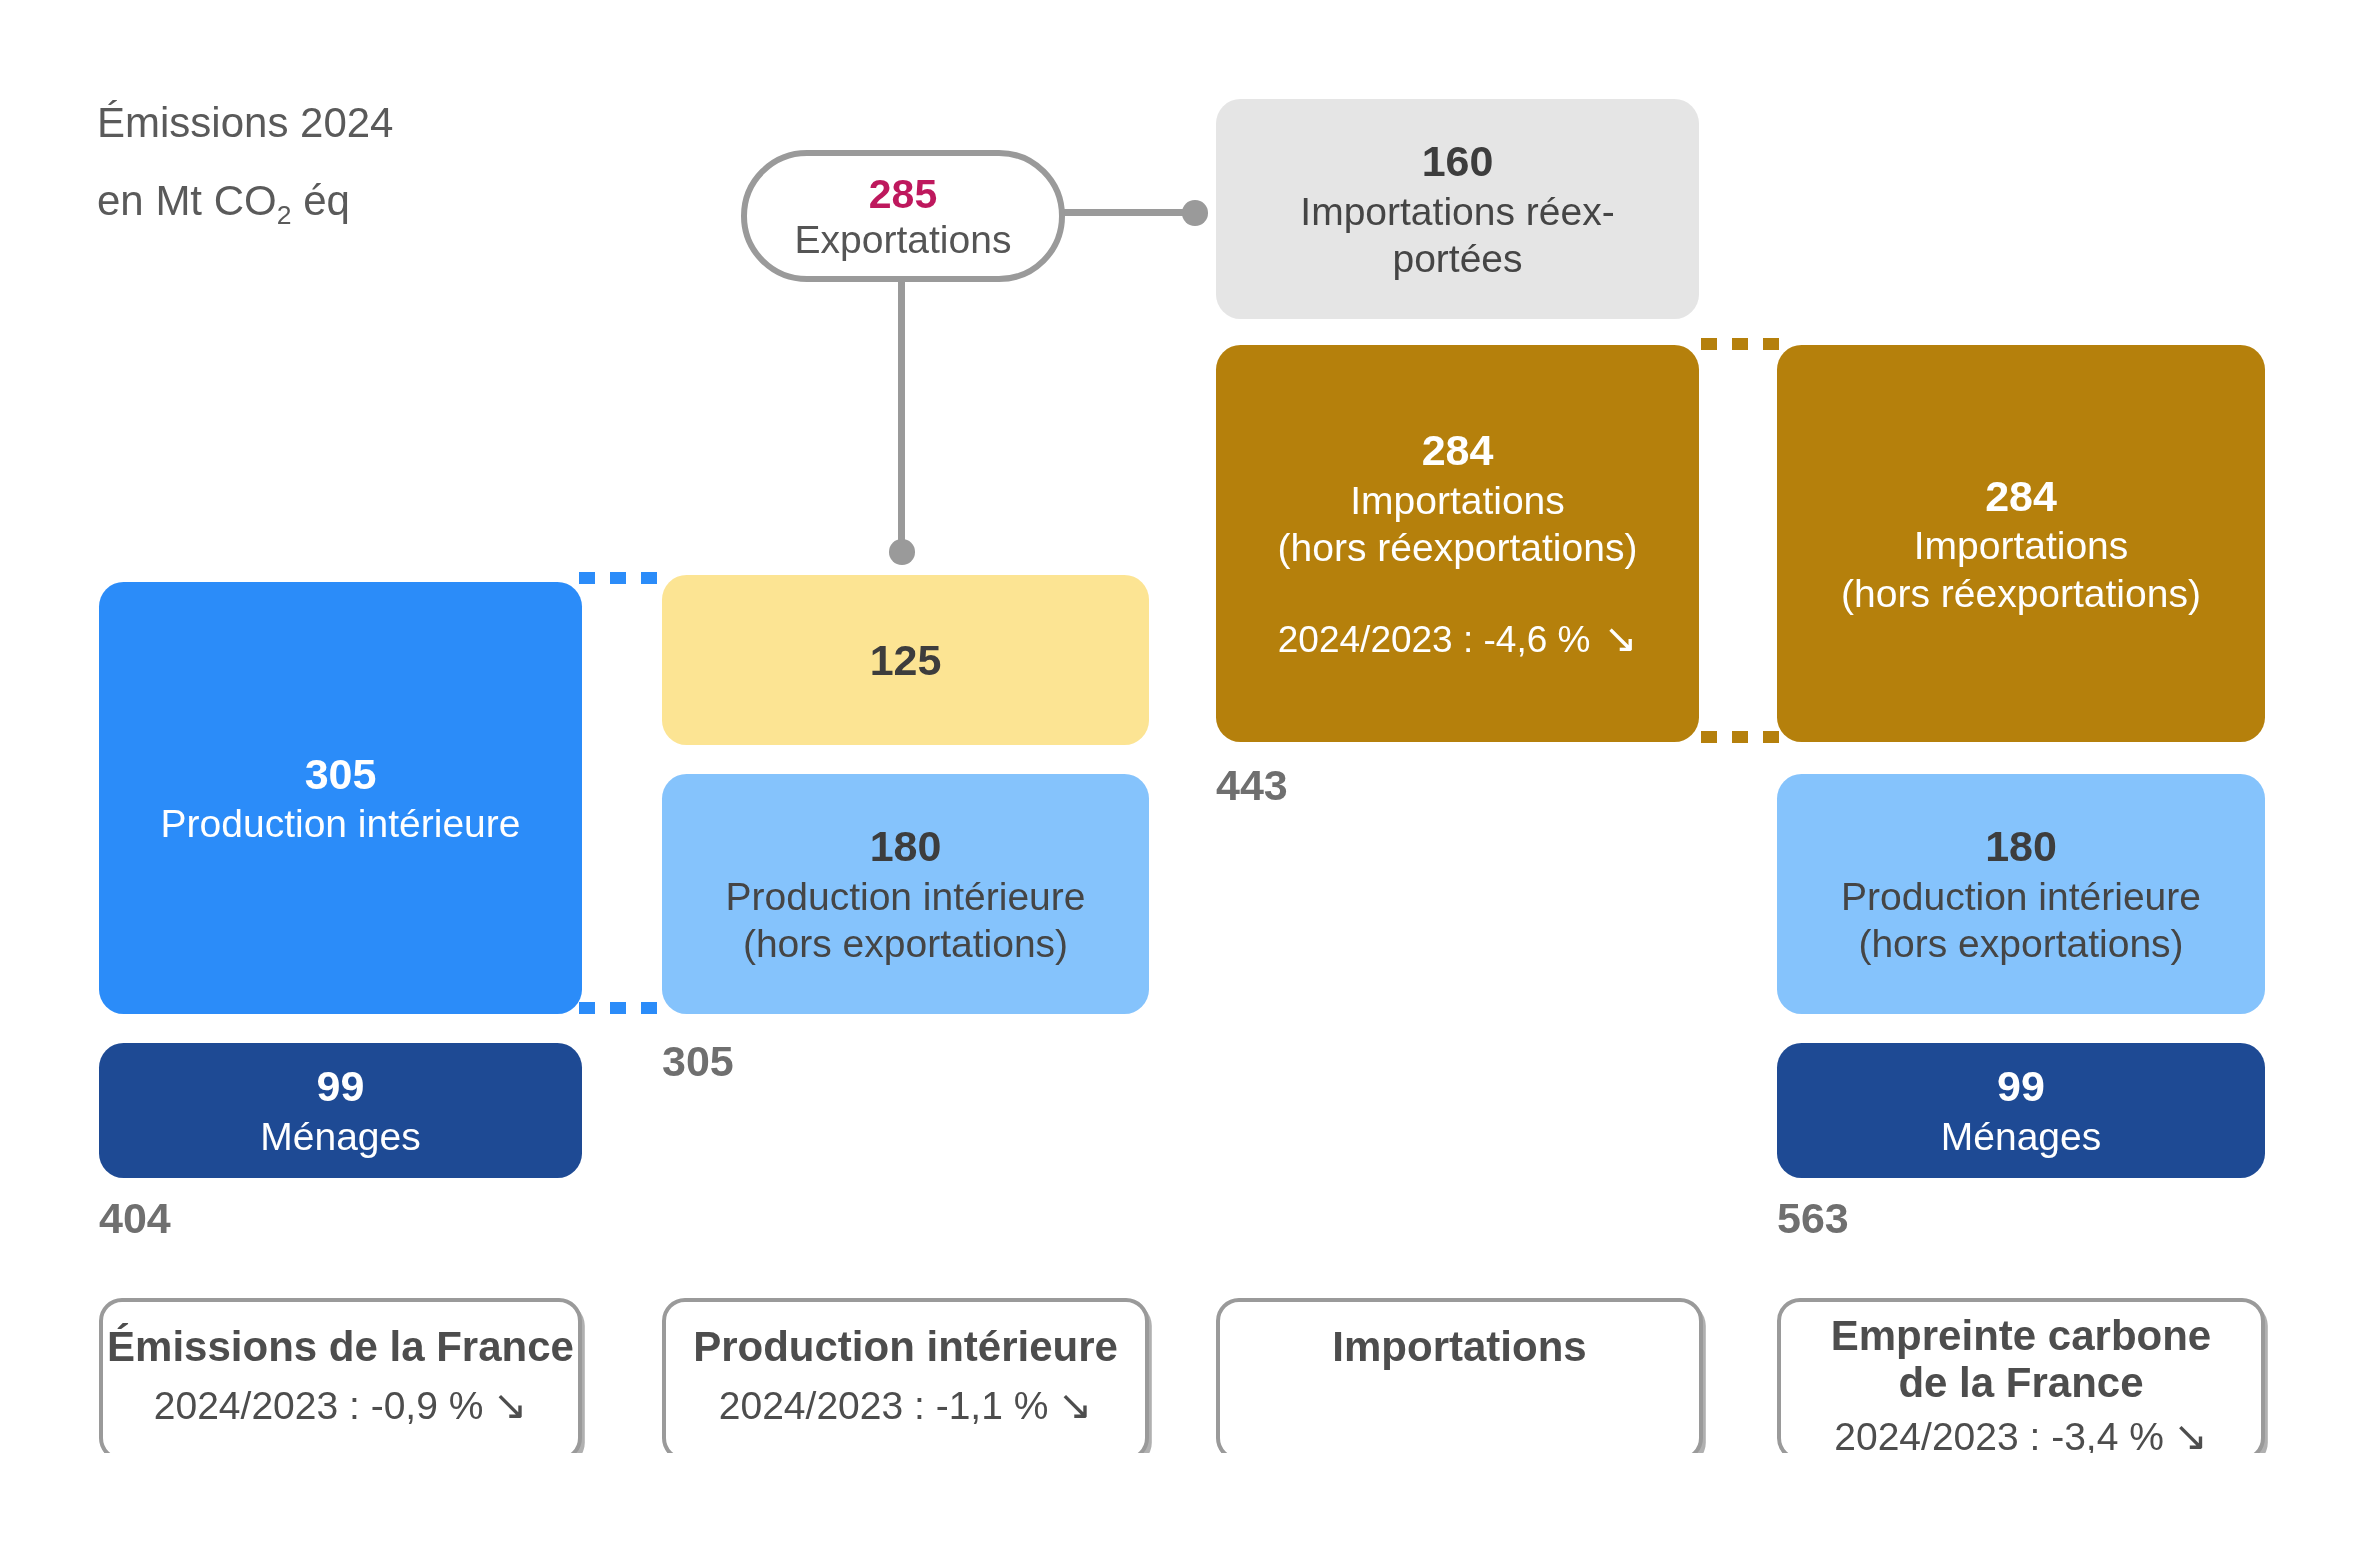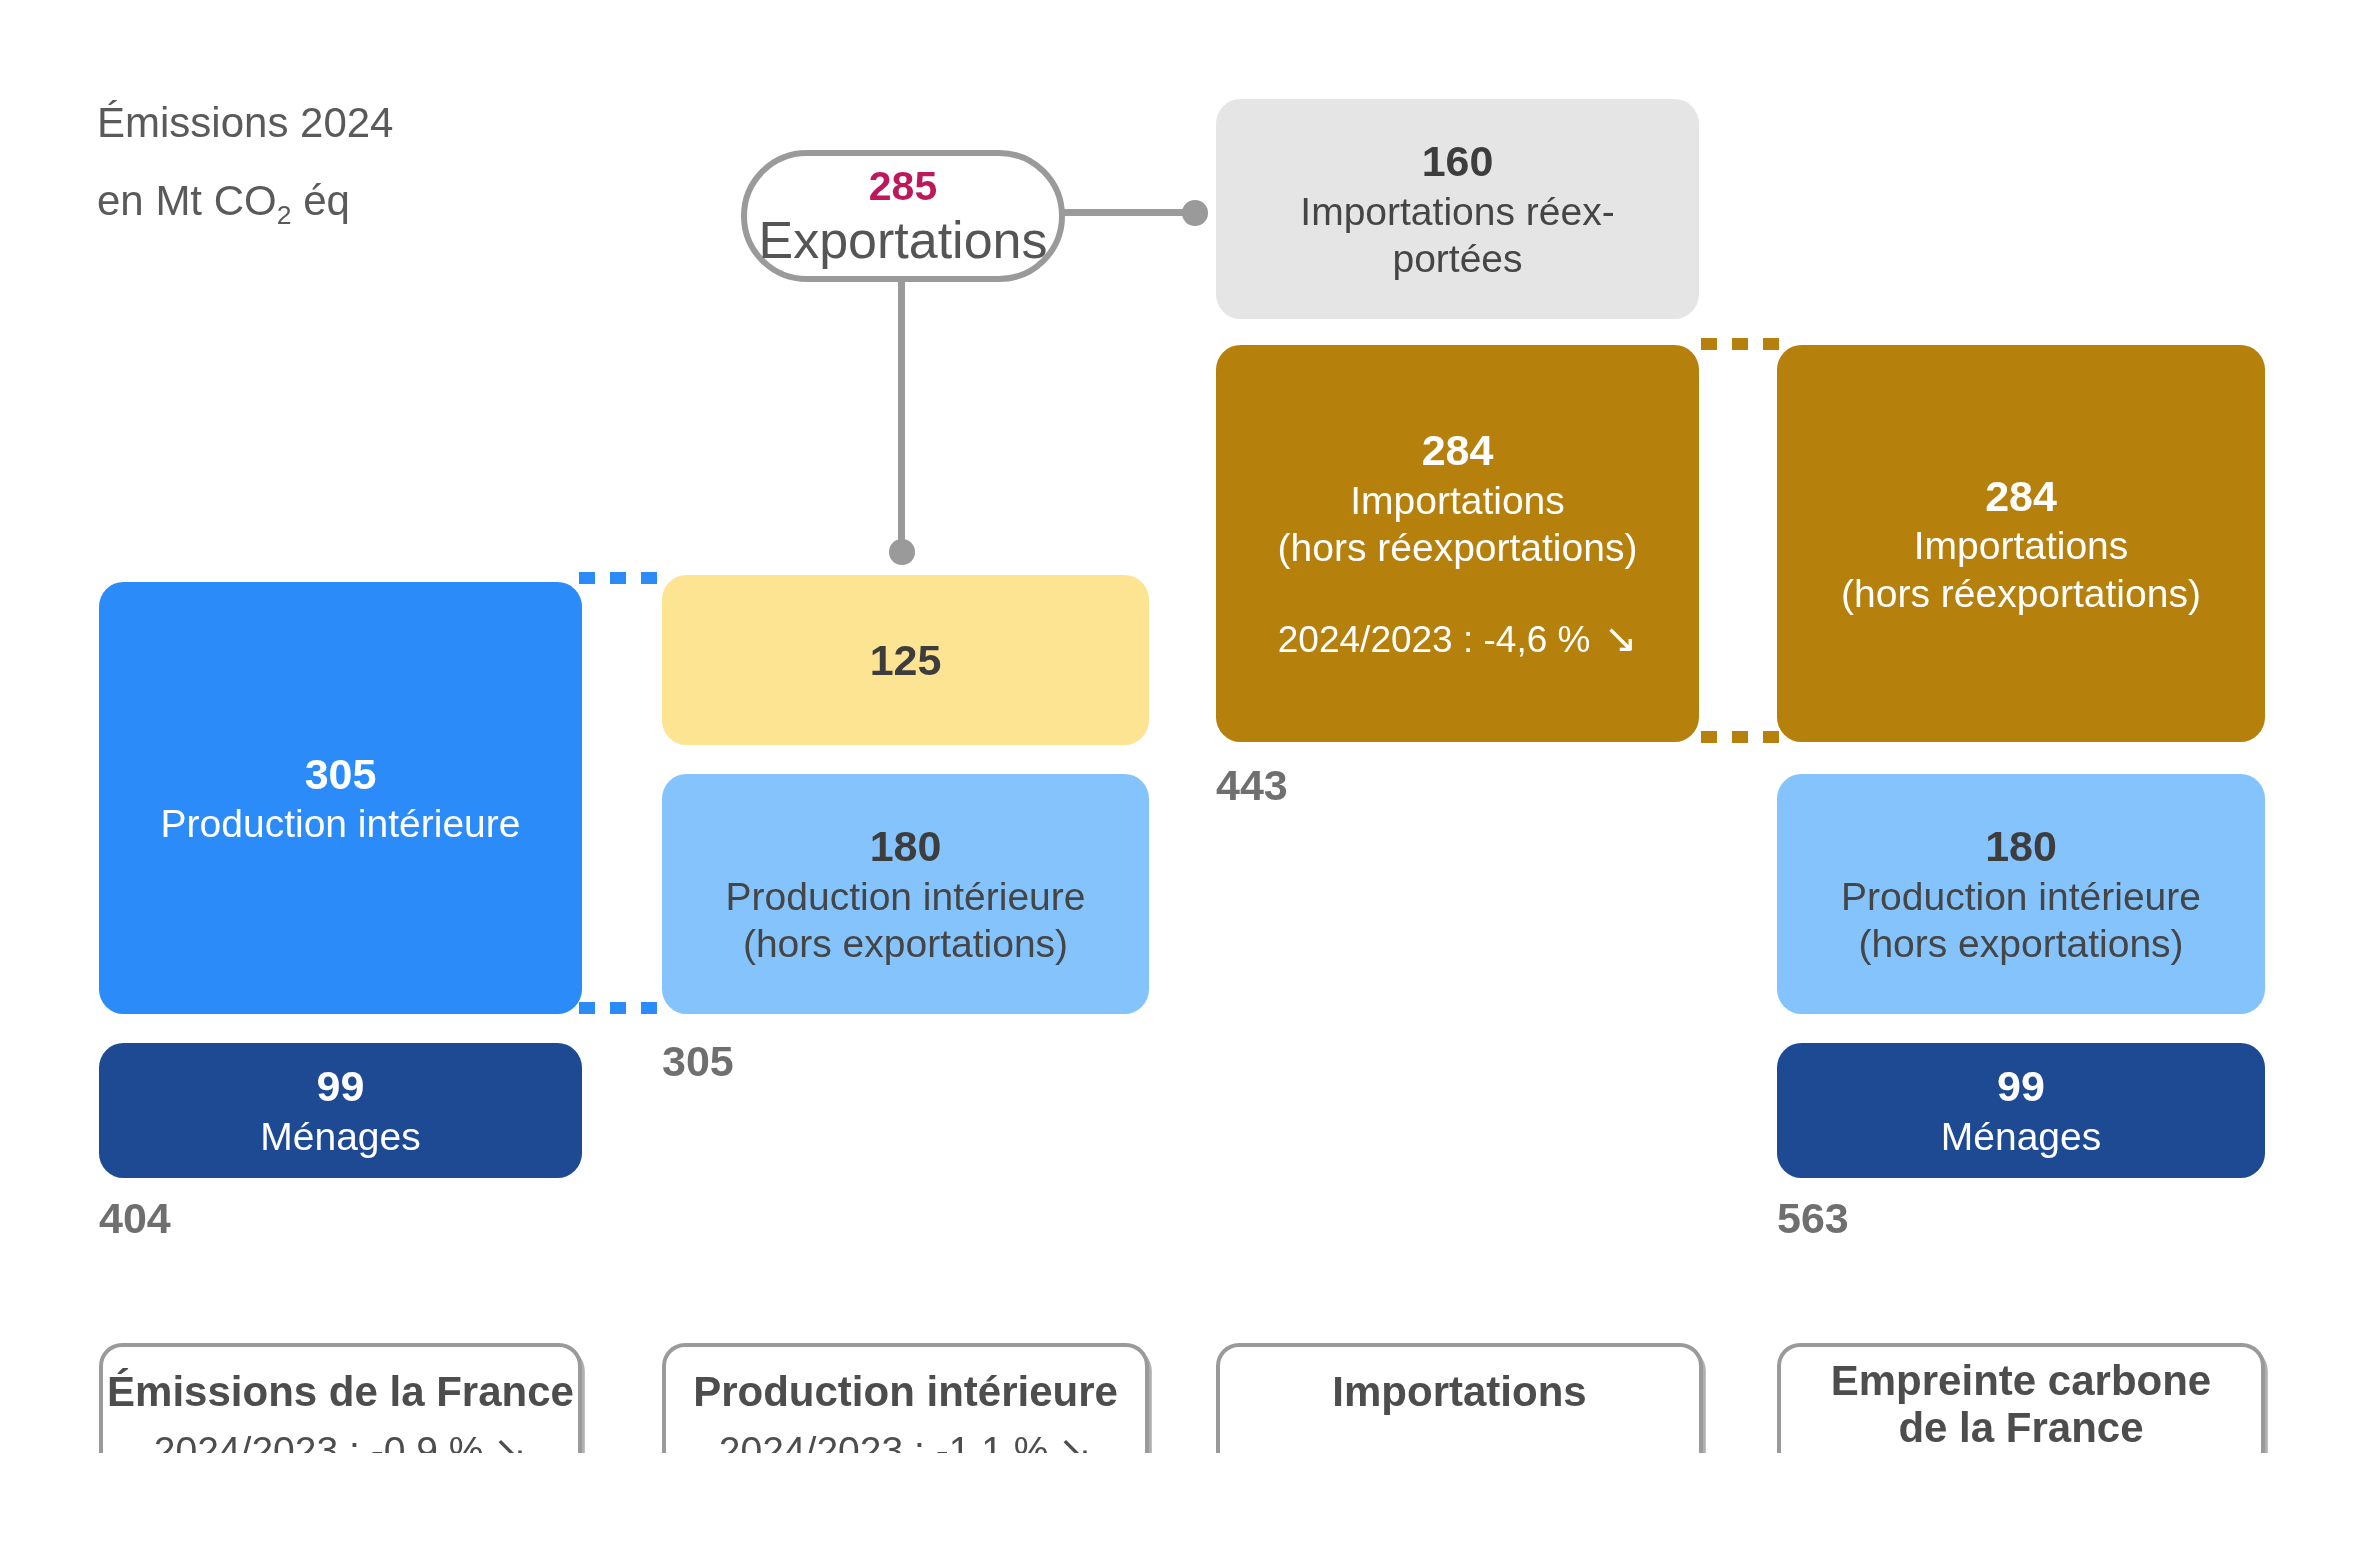--- a/index.html
+++ b/index.html
@@ -13,21 +13,21 @@
   .title .t-line{margin-bottom:36px;}
   .title sub{font-size:26.5px;}
   
   .oval{
     left:741px;top:150px;width:324px;height:132px;background:#fff;
     border:6.6px solid #9a9a9a;border-radius:76px;
     display:flex;flex-direction:column;align-items:center;justify-content:center;
     color:#555555;z-index:3;
   }
   .oval .num{font-size:41px;font-weight:700;color:#be185d;}
-  .oval .lbl{font-size:52px;margin-top:0;}
+  .oval .lbl{font-size:39px;margin-top:0;}
   
   .line-h{left:1062px;top:209px;width:132px;height:6.6px;background:#9a9a9a;}
   .line-v{left:898px;top:280px;width:6.6px;height:263px;background:#9a9a9a;}
   .dot{width:25.6px;height:25.6px;border-radius:50%;background:#9a9a9a;}
   .dot-a{left:1182px;top:200px;}
   .dot-b{left:889px;top:539px;}
   
   .dash{height:12.3px;}
   .dash-blue{background:repeating-linear-gradient(90deg,#2b8cf9 0 16px,transparent 16px 31px);}
   .dash-gold{background:repeating-linear-gradient(90deg,#b5800c 0 16px,transparent 16px 31px);}
@@ -60,21 +60,21 @@
   .total{font-size:43px;font-weight:700;color:#6f6f6f;text-align:left;}
   .total-443{left:1216px;top:761px;width:483px;}
   .total-305{left:662px;top:1037px;width:487px;}
   .total-404{left:99px;top:1194px;width:483px;}
   .total-563{left:1777px;top:1194px;width:488px;}
   
   .card{
     top:1298px;height:163px;background:#ffffff;border:4.7px solid #9a9a9a;border-radius:23px;
     box-shadow:2.8px 4.7px 0 #b0b0b0;
     display:flex;flex-direction:column;align-items:center;justify-content:flex-start;
-    padding-top:21px;text-align:center;color:#4d4d4d;margin-top:45px;
+    padding-top:21px;text-align:center;color:#4d4d4d;
   }
   .card .c-title{font-size:42px;font-weight:700;line-height:1.12;}
   .card .c-delta{font-size:39px;margin-top:11.4px;}
   .card .c-delta .arrow{margin-left:9.5px;font-size:41px;}
   .card-1{left:99px;width:483px;}
   .card-2{left:662px;width:487px;}
   .card-3{left:1216px;width:487px;}
   .card-4{left:1777px;width:488px;padding-top:10px;}
   .card-4 .c-delta{margin-top:5.7px;}
 </style>

